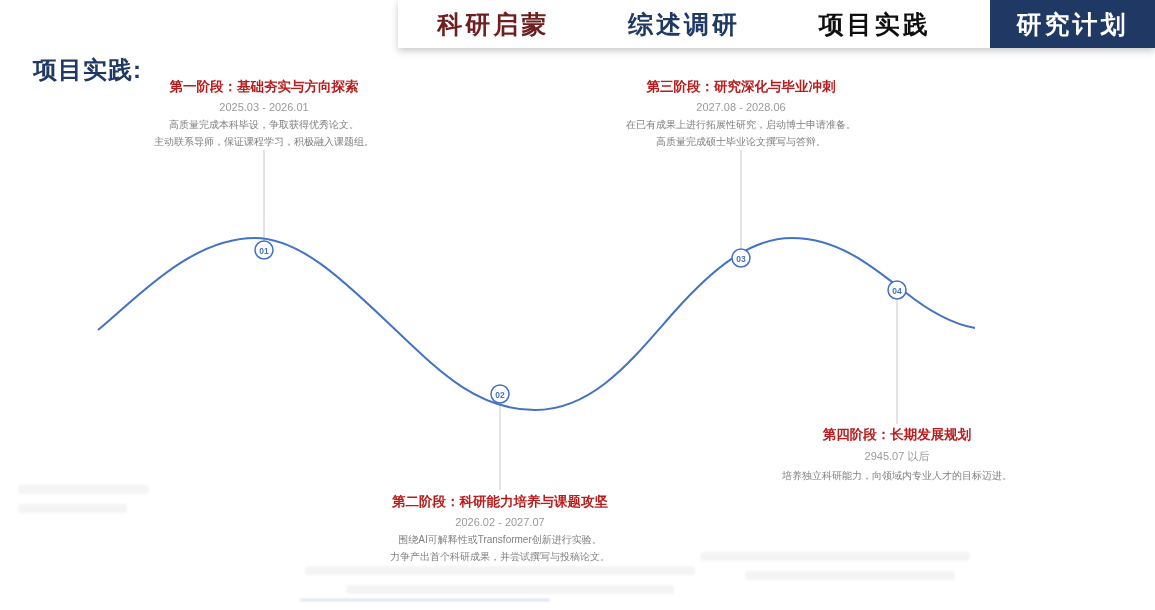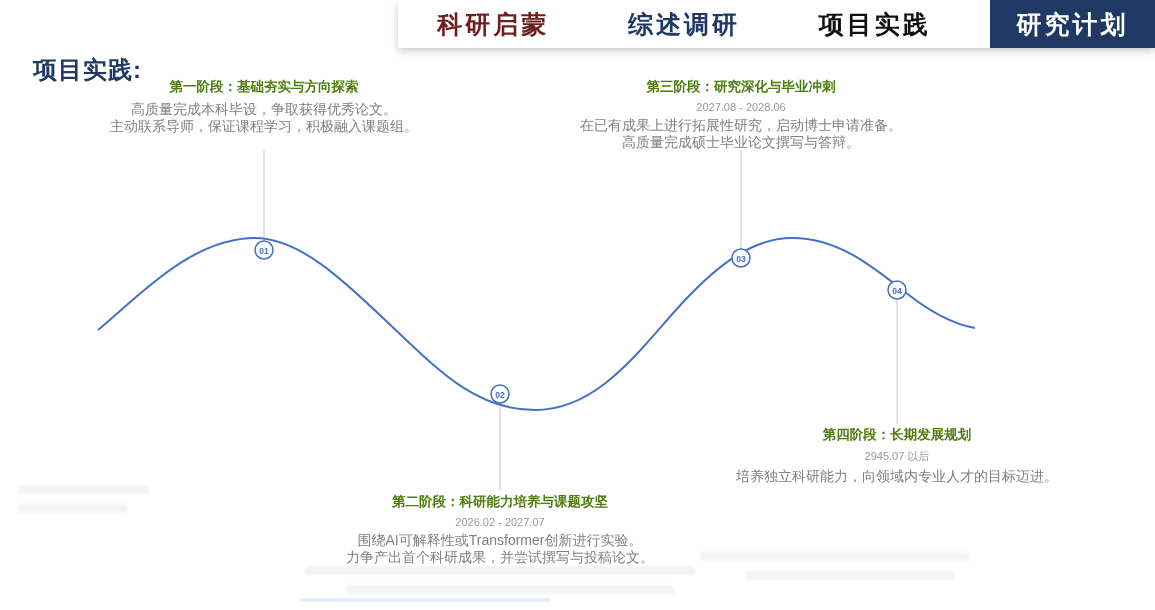--- a/index.html
+++ b/index.html
@@ -74,31 +74,31 @@
 
   
   .stage {
     position: absolute;
     text-align: center;
     z-index: 10;
   }
   .stage-title {
     font-size: 13.5px;
     font-weight: bold;
-    color: #4d7c0f;
+    color: #b91c1c;
     margin-bottom: 5px;
     white-space: nowrap;
   }
   .stage-date {
     font-size: 11px;
     color: #9a9a9a;
     margin-bottom: 4px;
   }
   .stage-line {
-    font-size: 14px;
+    font-size: 10px;
     color: #808080;
     line-height: 16.5px;
     white-space: nowrap;
   }
   .stage-1 { left: 103px; top: 78px;  width: 322px; }
   .stage-3 { left: 568px; top: 78px;  width: 346px; }
   .stage-2 { left: 327px; top: 493px; width: 346px; }
   .stage-4 { left: 732px; top: 426px; width: 330px; }
 
   
@@ -150,20 +150,21 @@
     <text class="milestone-num" x="741" y="261.5">03</text>
   </g>
   <g>
     <circle class="milestone-circle" cx="897" cy="290" r="9"></circle>
     <text class="milestone-num" x="897" y="293.5">04</text>
   </g>
 </svg>
 
 <div class="stage stage-1">
   <div class="stage-title">第一阶段：基础夯实与方向探索</div>
+  <div class="stage-date">2025.03 - 2026.01</div>
   <div class="stage-line">高质量完成本科毕设，争取获得优秀论文。</div>
   <div class="stage-line">主动联系导师，保证课程学习，积极融入课题组。</div>
 </div>
 
 <div class="stage stage-3">
   <div class="stage-title">第三阶段：研究深化与毕业冲刺</div>
   <div class="stage-date">2027.08 - 2028.06</div>
   <div class="stage-line">在已有成果上进行拓展性研究，启动博士申请准备。</div>
   <div class="stage-line">高质量完成硕士毕业论文撰写与答辩。</div>
 </div>

